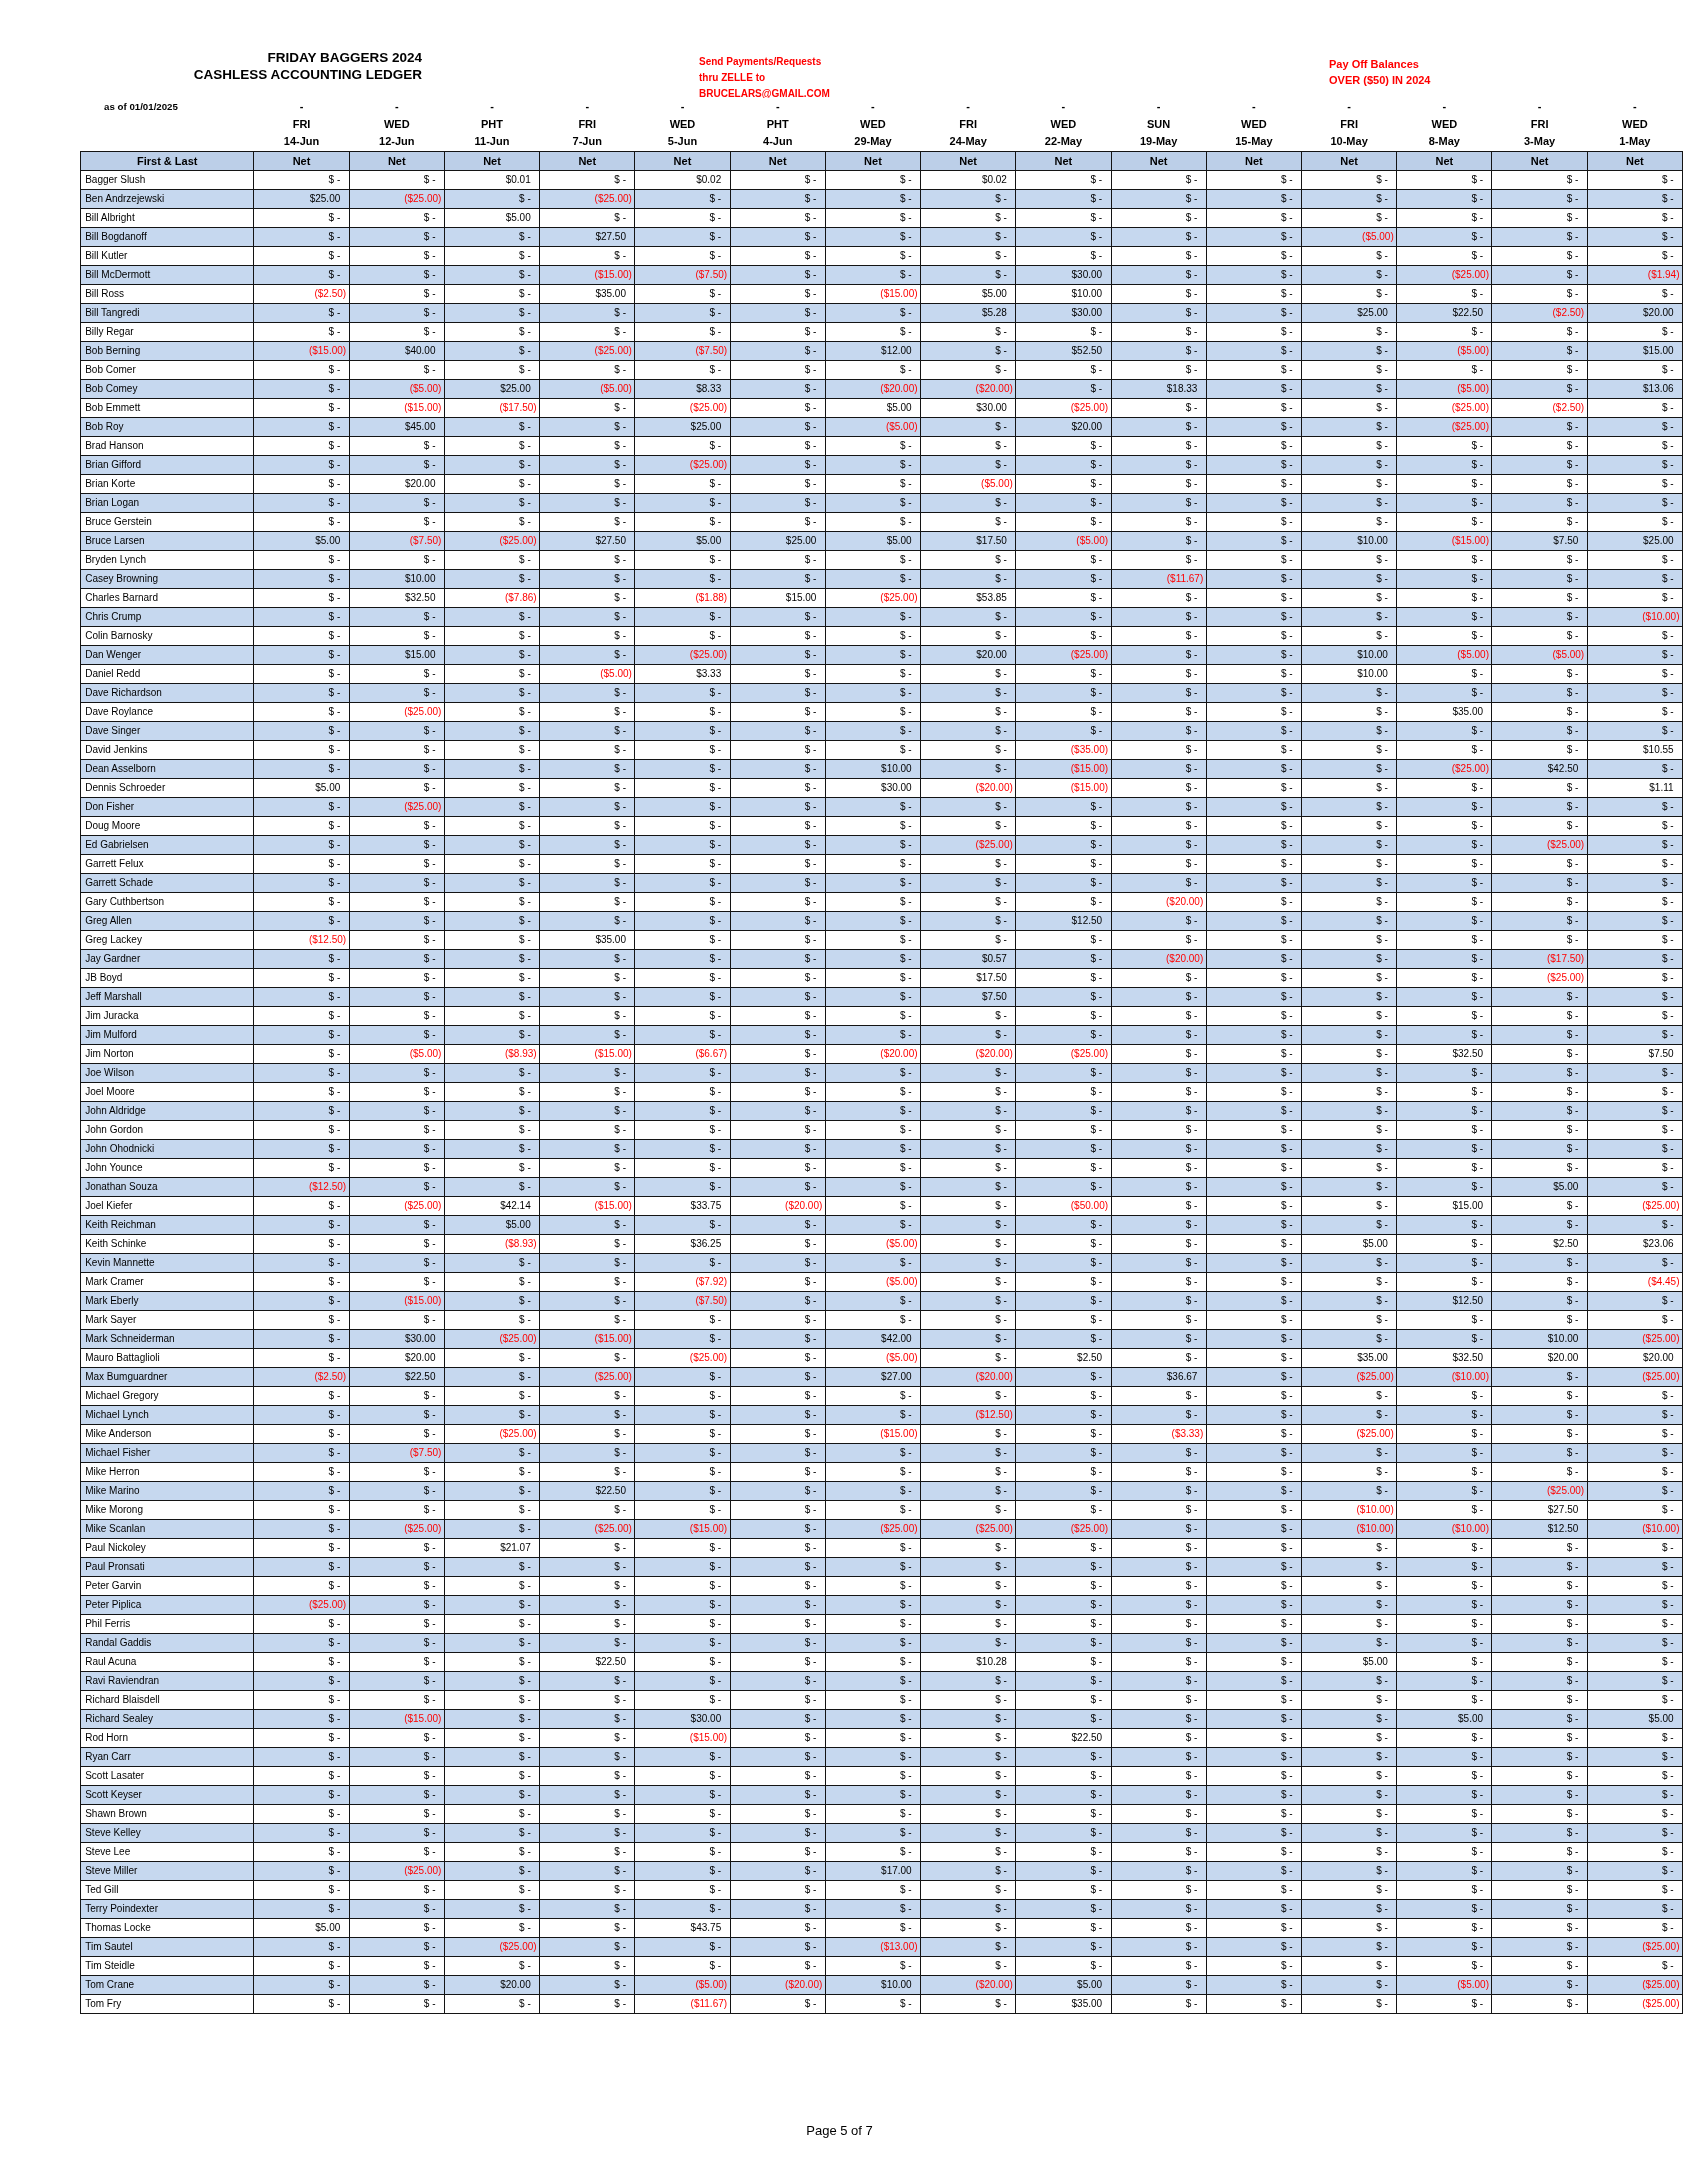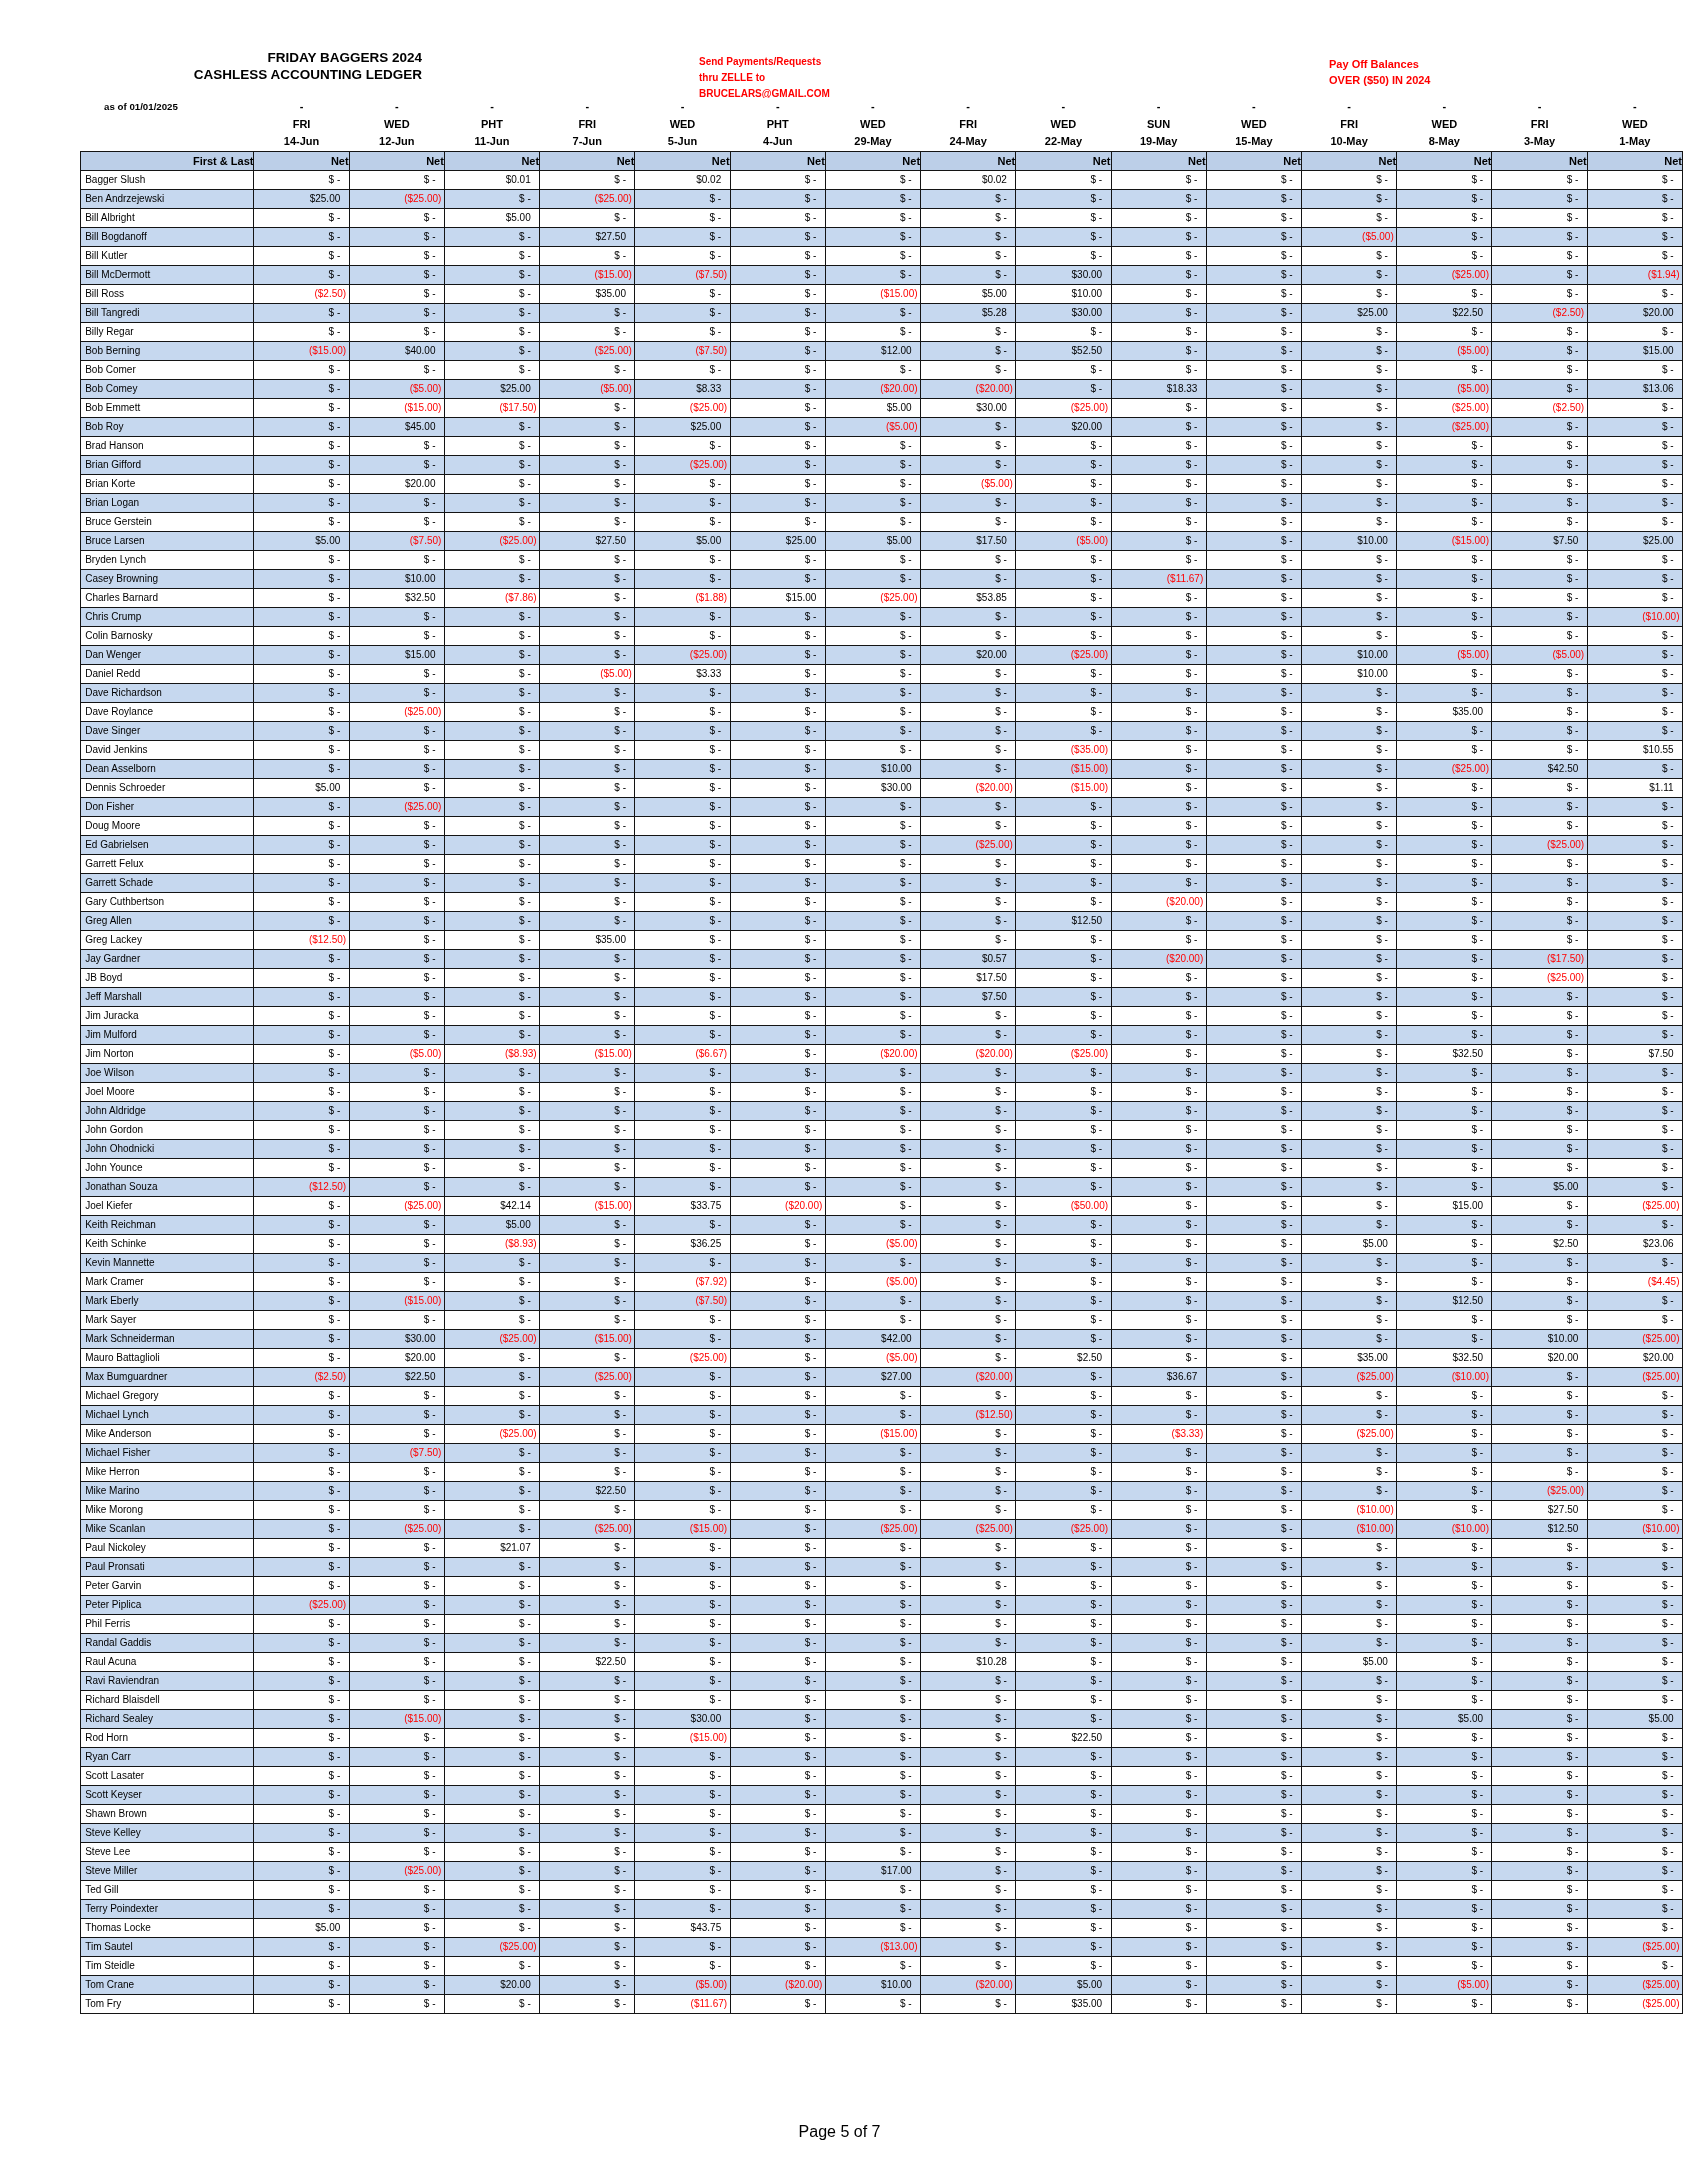--- a/index.html
+++ b/index.html
@@ -11,30 +11,30 @@
         font-size:10px;line-height:16px;}
   .notice-zelle{top:54px;left:699px;width:194px;}
   .notice-payoff{top:56px;left:1329px;width:198px;font-size:11px;}
   table.ledger{position:absolute;top:98px;left:80px;width:1603px;
         border-collapse:collapse;table-layout:fixed;}
   col.c-name{width:173px;}
   col.c-val{width:95px;}
   tr.free td{border:none;background:#fff;font-weight:bold;text-align:center;
         font-size:11px;padding:0;height:17.7px;line-height:17.7px;}
   tr.free td.asof{text-align:left;font-weight:bold;font-size:9.7px;padding-left:23.6px;}
-  tr.nethead td{background:#bccfe8;font-weight:bold;text-align:right;font-size:11px;
+  tr.nethead td{background:#bccfe8;font-weight:bold;text-align:center;font-size:11px;
         border:0.8px solid #141414;height:17.7px;padding:0;}
   tbody td{border:0.8px solid #141414;font-size:10px;height:18px;padding:0;
         white-space:nowrap;overflow:hidden;line-height:18px;}
   tbody tr:nth-child(even) td{background:#c6d8ef;}
   tbody td.name{text-align:left;padding-left:4.2px;}
   tbody td.val{text-align:right;}
   tbody td.val.pos{padding-right:8.4px;color:#000;}
   tbody td.val.neg{padding-right:2.5px;color:#ff0000;}
-  .footer{position:absolute;top:2123px;left:0;width:1679px;text-align:center;font-size:16px;}
+  .footer{position:absolute;top:2123px;left:0;width:1679px;text-align:center;font-size:13px;}
 </style>
 </head>
 <body>
 
 <div class="page">
 
   <div class="title-block">
     <div>FRIDAY BAGGERS 2024</div>
     <div>CASHLESS  ACCOUNTING LEDGER</div>
   </div>

